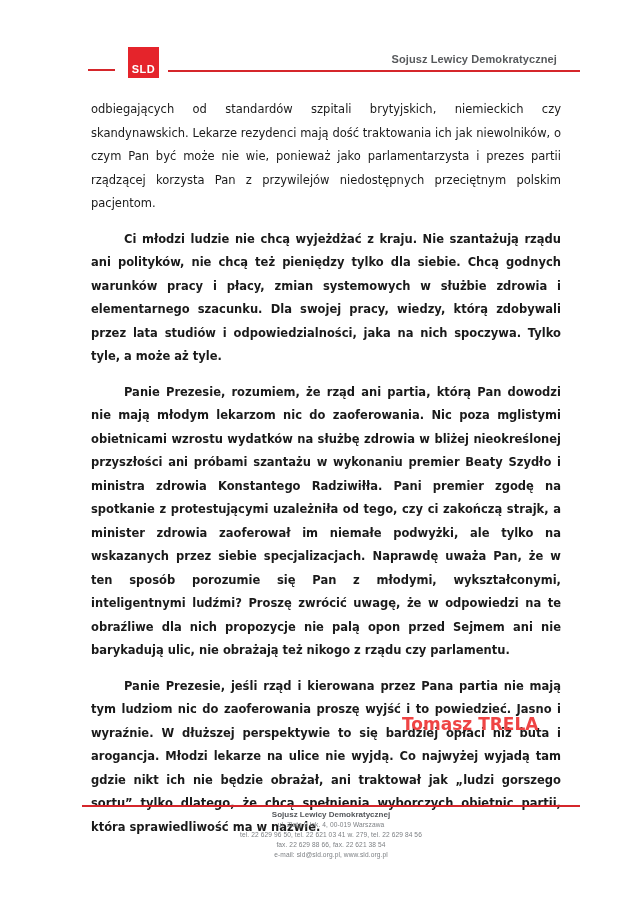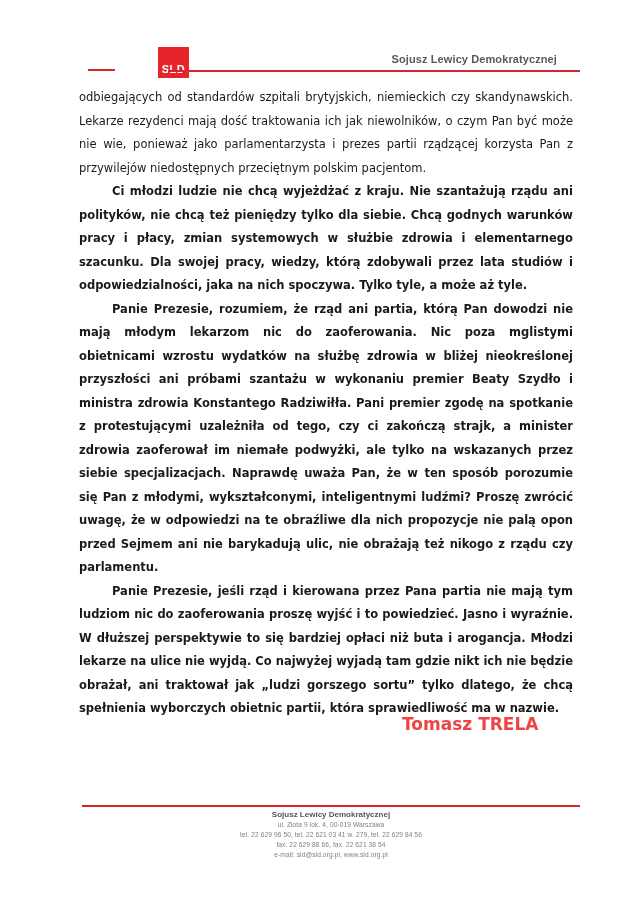--- a/index.html
+++ b/index.html
@@ -20,21 +20,20 @@
     background: #d5262b;
   }
   .logo {
     position: absolute;
     left: 128px; top: 47px;
     width: 31px; height: 31px;
     background: #e5242b;
     display: flex;
     align-items: flex-end;
     justify-content: center;
-    margin-left: 30px;
   }
   .logo-text {
     color: #ffffff;
     font-family: "Liberation Sans", sans-serif;
     font-weight: bold;
     font-size: 11px;
     line-height: 1;
     letter-spacing: 0.5px;
     padding-bottom: 3px;
   }
@@ -59,21 +58,21 @@
   
   .letter-body {
     position: absolute;
     left: 79px; top: 86px;
     width: 494px;
     font-size: 11.5px;
     line-height: 23.5px;
     color: #1a1a1a;
     text-align: justify;
   }
-  .letter-body p { margin: 0; }
+  .letter-body p { margin: 12px; }
   .letter-body p.indent { text-indent: 33px; font-weight: bold; }
 
   .signature {
     position: absolute;
     left: 402px; top: 714px;
     font-size: 17px;
     font-weight: bold;
     color: #ef4444;
     white-space: nowrap;
   }

